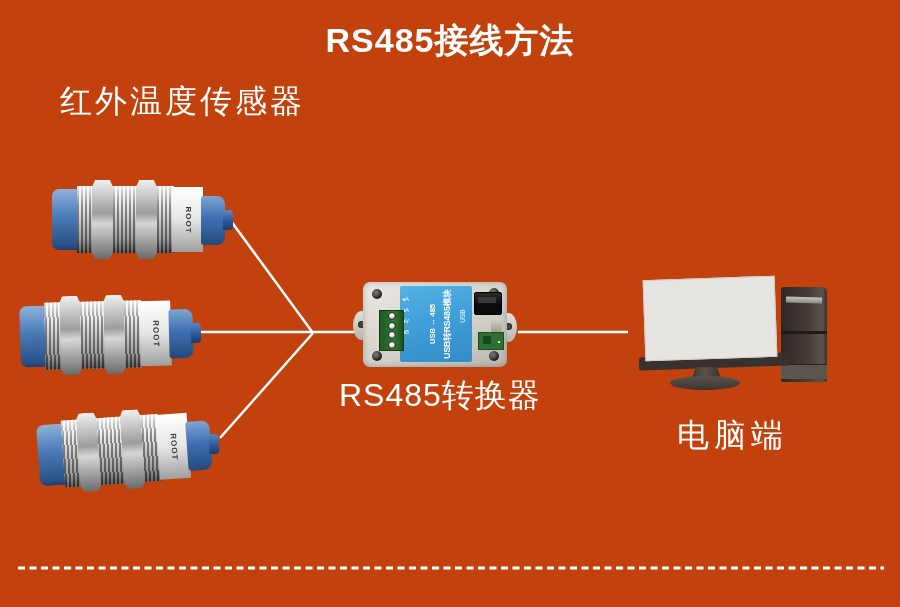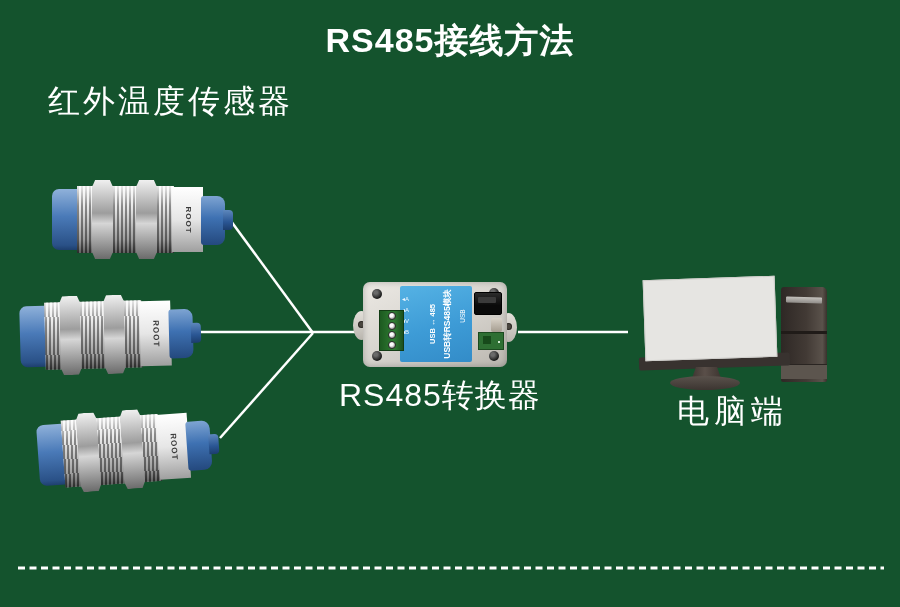--- a/index.html
+++ b/index.html
@@ -1,25 +1,25 @@
 <!DOCTYPE html>
 <html><head>
 <meta charset="utf-8">
 <style>
   html,body{margin:0;padding:0;background:#000;}
-  .stage{position:relative;width:900px;height:607px;background:#14532d;overflow:hidden;
+  .stage{position:relative;width:900px;height:607px;background:#c2410c;overflow:hidden;
          font-family:"Liberation Sans","DejaVu Sans",sans-serif;color:#ffffff;}
   .abs{position:absolute;}
 
   
   .title{top:18px;left:0;right:0;text-align:center;font-size:34px;font-weight:600;letter-spacing:1px;}
   .lbl{font-size:32px;font-weight:500;white-space:nowrap;}
-  .lbl-sensors{left:48px;top:80px;letter-spacing:3px;}
+  .lbl-sensors{left:60px;top:80px;letter-spacing:3px;}
   .lbl-converter{left:339px;top:374px;letter-spacing:1px;}
-  .lbl-computer{left:677px;top:390px;letter-spacing:5px;}
+  .lbl-computer{left:677px;top:414px;letter-spacing:5px;}
 
   
   svg.wires{position:absolute;left:0;top:0;pointer-events:none;}
 
   
   .sensor{position:absolute;width:181px;height:80px;}
   .s-cap{position:absolute;left:0;top:9px;width:27px;height:61px;border-radius:7px 2px 2px 7px;
          background:linear-gradient(180deg,#8fb1da,#4a7ab8 45%,#2a5187 92%,#1e3f6e);}
   .s-body{position:absolute;left:25px;top:6px;width:97px;height:67px;
          background:

